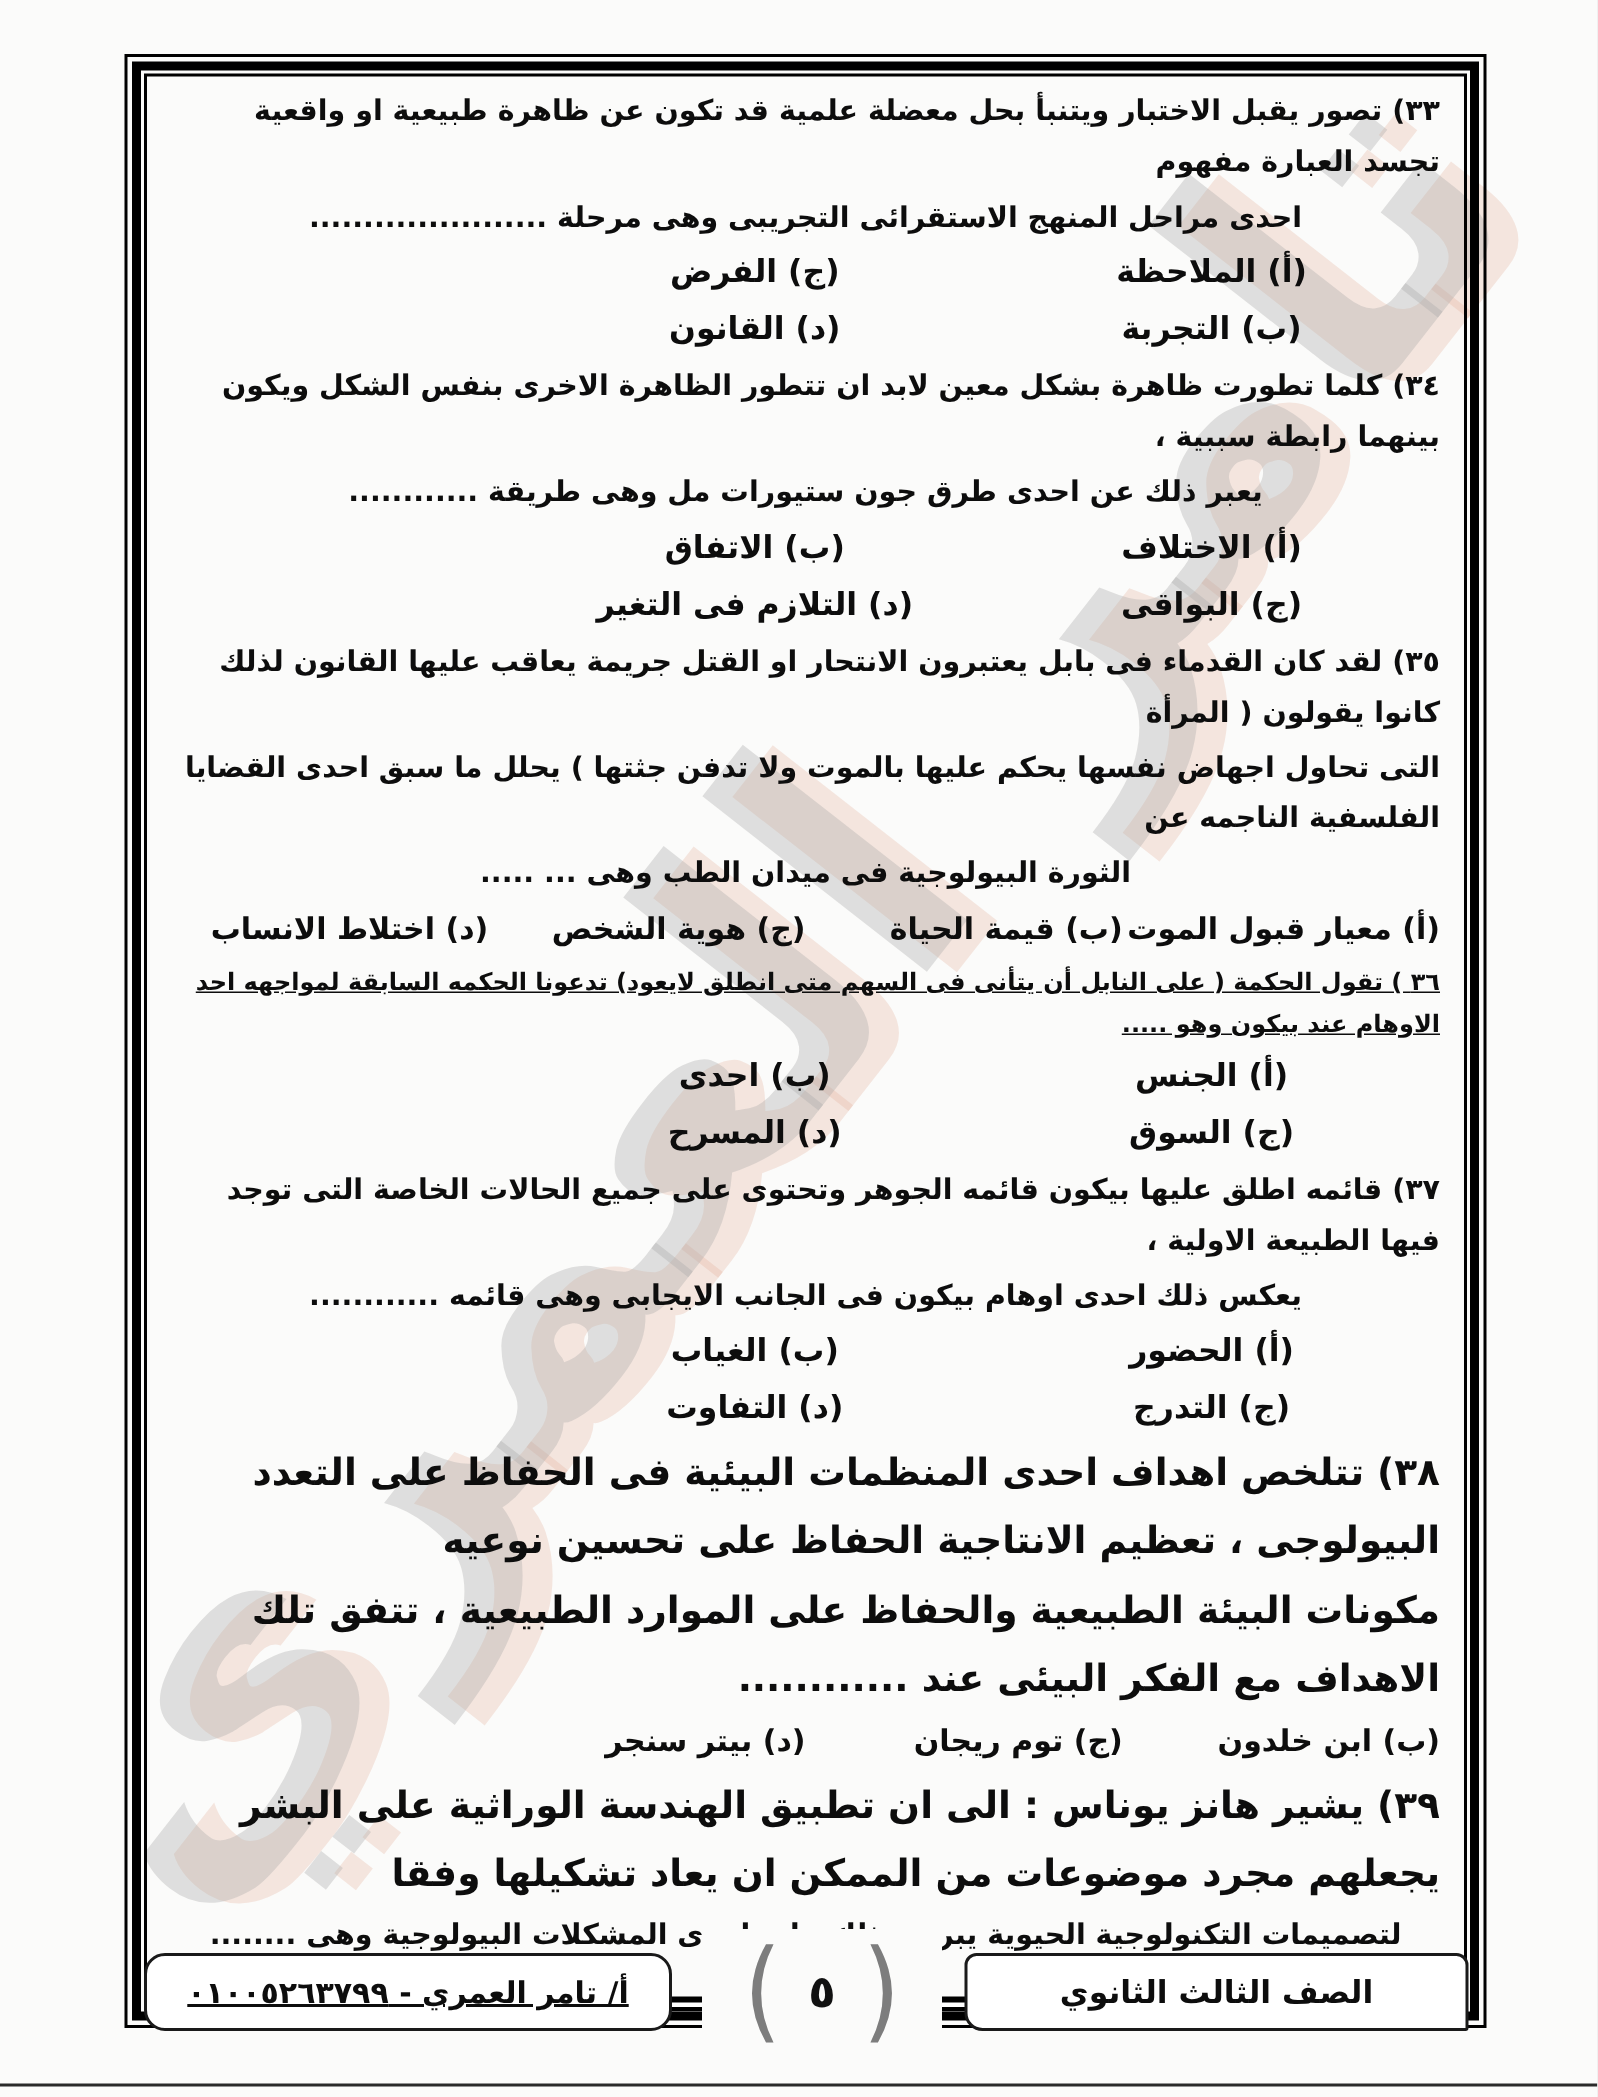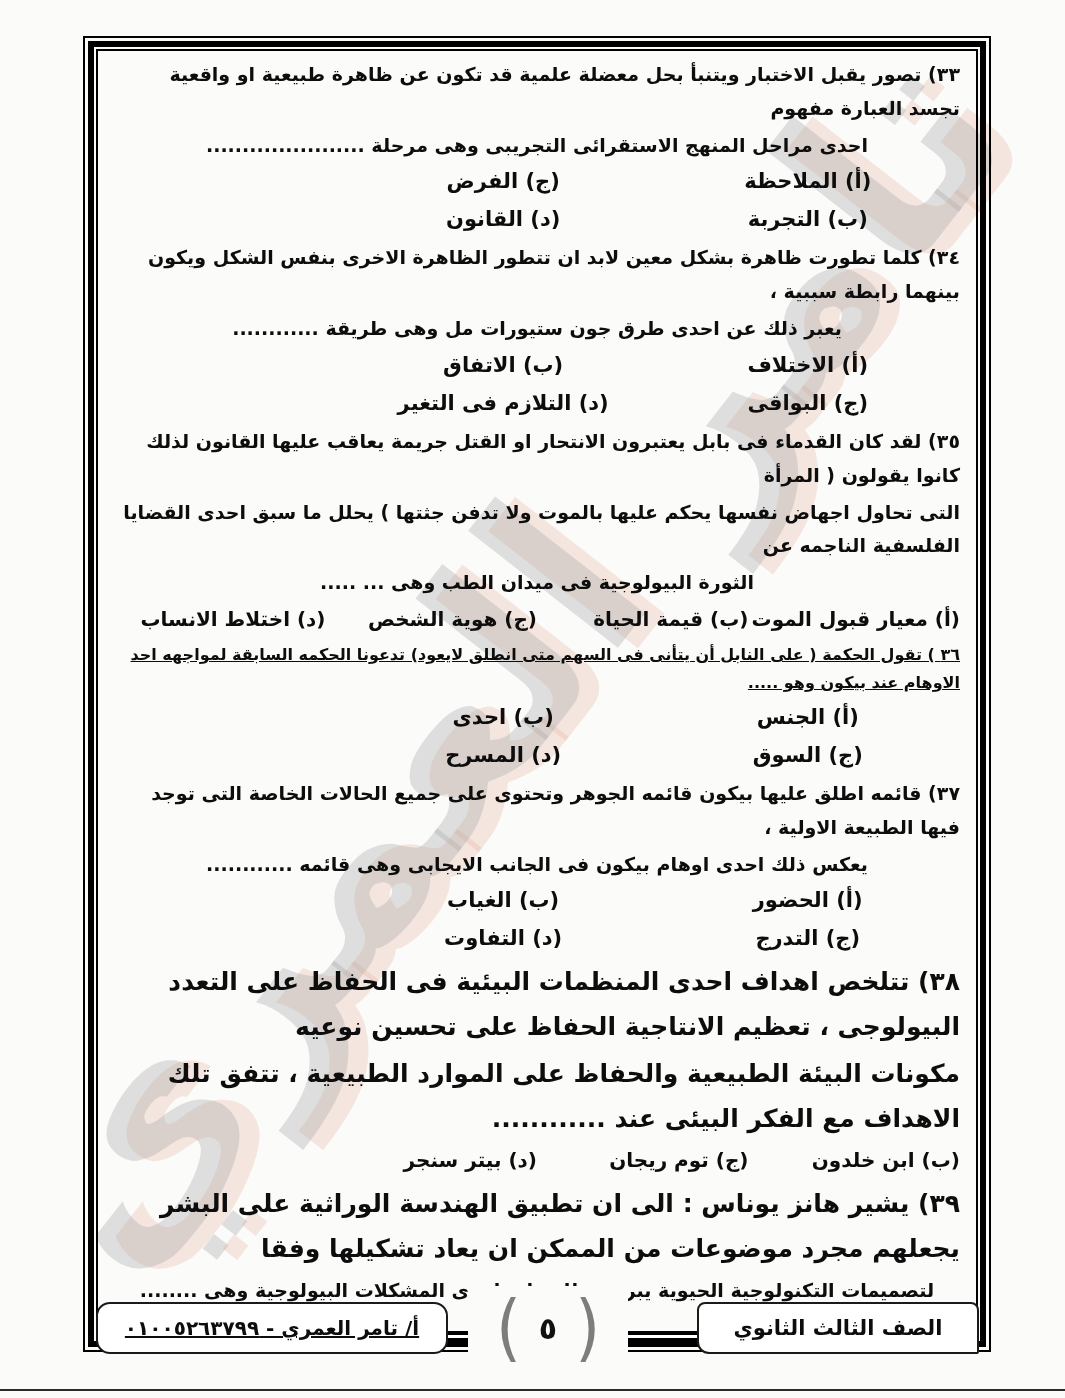--- a/index.html
+++ b/index.html
@@ -47,21 +47,21 @@
   
   .footer-rule{
     position:absolute;left:105px;right:100px;bottom:57px;height:3px;
     border-top:4px solid #000;border-bottom:3px solid #000;background:#fff;z-index:2;
   }
   .footer-box{
     position:absolute;bottom:44px;height:52px;background:#fff;border:2px solid #1a1a1a;
     display:flex;align-items:center;justify-content:center;
     font-size:21px;font-weight:bold;z-index:3;direction:rtl;box-sizing:border-box;
   }
-  .footer-box.grade{right:86px;width:282px;border-radius:8px 8px 2px 12px;}
+  .footer-box.grade{right:86px;width:336px;border-radius:8px 8px 2px 12px;}
   .footer-box.teacher{left:96px;width:352px;border-radius:14px;font-size:20px;text-decoration:underline;}
   .page-num{
     position:absolute;bottom:28px;left:468px;width:160px;height:84px;background:#fbfbfa;
     display:flex;align-items:center;justify-content:center;gap:18px;z-index:3;
   }
   .paren{font-size:64px;color:#7d7d7d;font-weight:normal;line-height:1;transform:scaleY(1.15);}
   .page-num .num{font-size:30px;font-weight:bold;color:#111;}
   .bottom-line{position:absolute;left:0;right:0;bottom:7px;border-top:2px solid #2a2a2a;z-index:1;}
 </style>
 </head>

